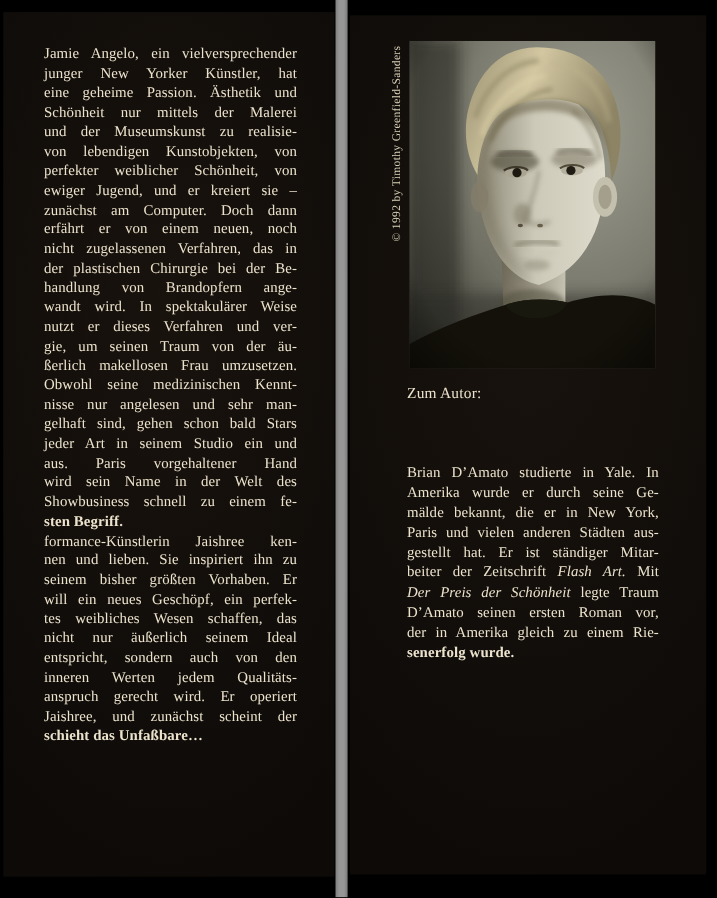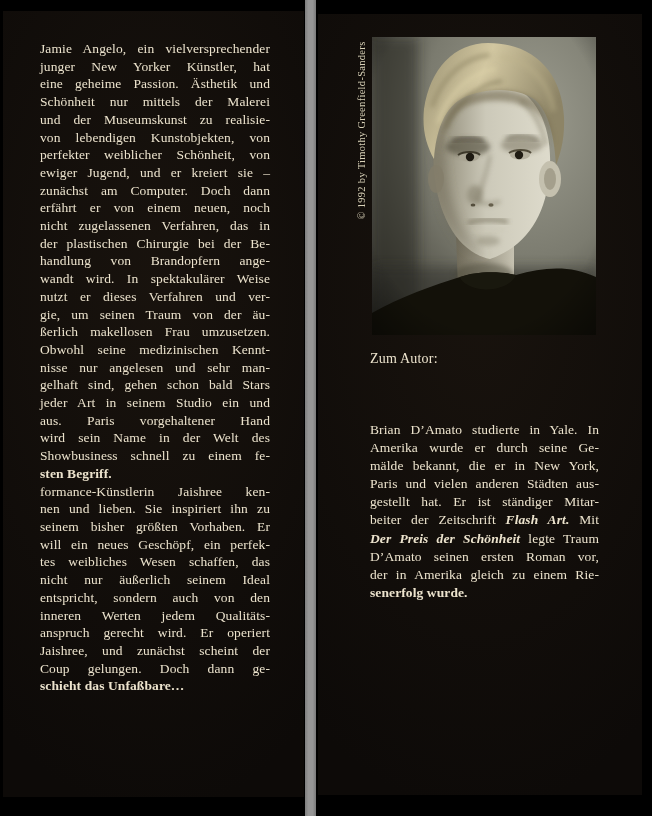--- a/index.html
+++ b/index.html
@@ -36,21 +36,21 @@
     position: absolute;
     color: var(--ink);
     font-size: 13.5px;
     line-height: 17.7px;
     letter-spacing: 0.1px;
   }
   .left-text { left: 40px; top: 40px; width: 230px; }
   .author-body { left: 370px; top: 377px; width: 229px; line-height: 18.1px; margin-top: 44px; }
   .tline { text-align: justify; text-align-last: justify; white-space: normal; }
   .tline.plast { text-align-last: left; font-weight: bold; }
-  .ital { font-style: italic; font-weight: bold; }
+  .ital { font-style: italic; }
   .author-title {
     position: absolute;
     left: 370px; top: 351px; width: 228px;
     color: var(--ink);
     font-size: 14px;
     letter-spacing: 0.2px;
   }
   .credit {
     position: absolute;
     left: 266px; top: 117px;
@@ -108,21 +108,20 @@
       <div class="tline">formance-Künstlerin Jaishree ken-</div>
       <div class="tline">nen und lieben. Sie inspiriert ihn zu</div>
       <div class="tline">seinem bisher größten Vorhaben. Er</div>
       <div class="tline">will ein neues Geschöpf, ein perfek-</div>
       <div class="tline">tes weibliches Wesen schaffen, das</div>
       <div class="tline">nicht nur äußerlich seinem Ideal</div>
       <div class="tline">entspricht, sondern auch von den</div>
       <div class="tline">inneren Werten jedem Qualitäts-</div>
       <div class="tline">anspruch gerecht wird. Er operiert</div>
       <div class="tline">Jaishree, und zunächst scheint der</div>
-      <div class="tline">Coup gelungen. Doch dann ge-</div>
       <div class="tline plast">schieht das Unfaßbare…</div>
     </div>
 
   <div class="credit">© 1992 by Timothy Greenfield-Sanders</div>
 
   <div class="photo">
     <svg width="224" height="298" viewBox="0 0 224 298" xmlns="http://www.w3.org/2000/svg">
       <defs>
         <radialGradient id="bgGrad" cx="0.70" cy="0.28" r="0.95">
           <stop offset="0" stop-color="#9c9c8f"></stop>

